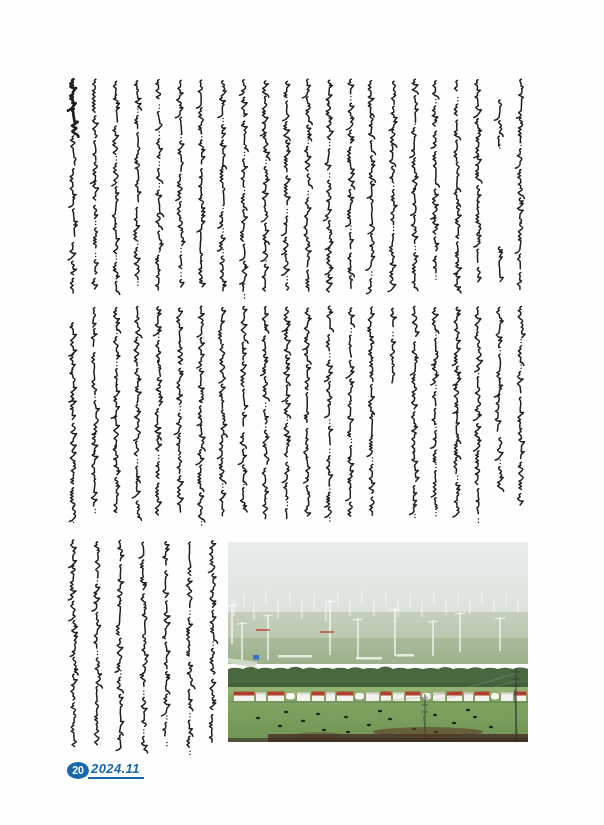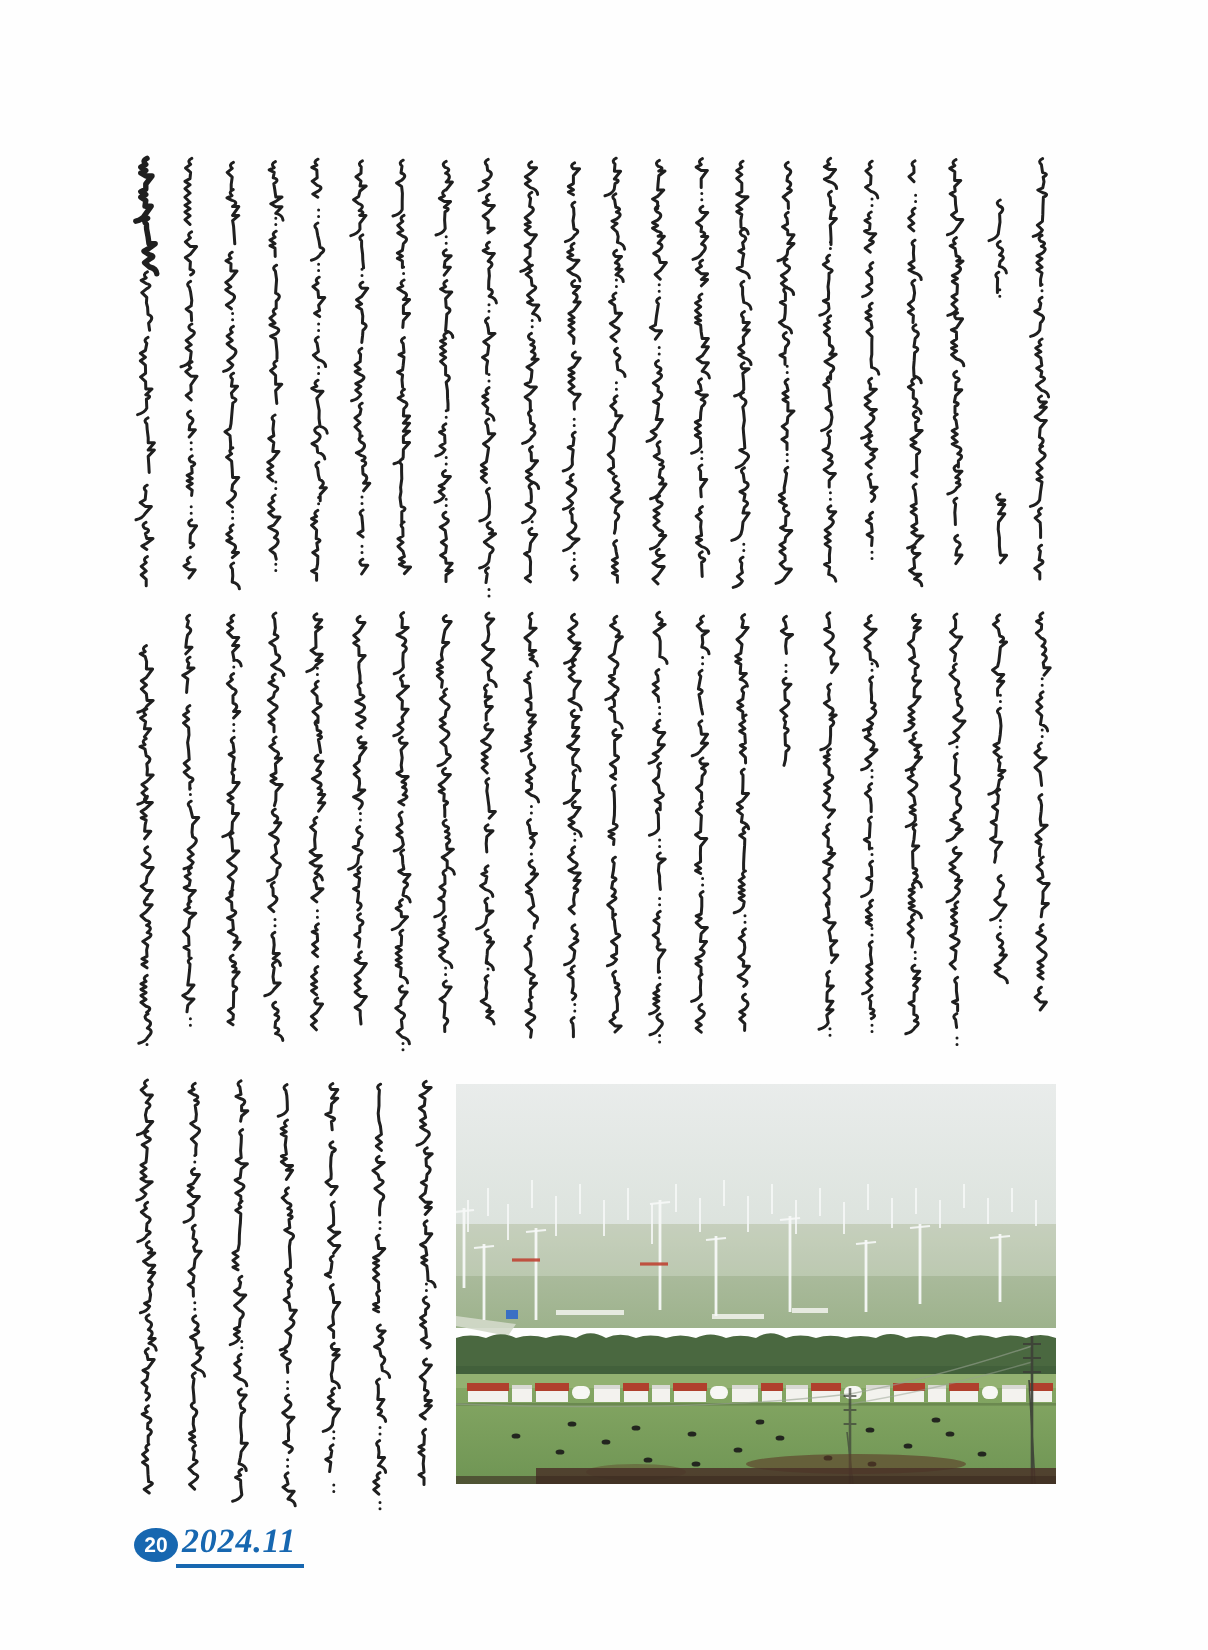--- a/index.html
+++ b/index.html
@@ -4,22 +4,22 @@
 <style>
   html,body{margin:0;padding:0;background:#ffffff;}
   .page{position:relative;width:604px;height:825px;background:#fefefef9;overflow:hidden;
         font-family:"Liberation Sans",sans-serif;}
   #text-svg{position:absolute;left:0;top:0;}
   .photo{position:absolute;overflow:hidden;}
   .footer{position:absolute;display:flex;align-items:center;}
   .badge{display:inline-flex;align-items:center;justify-content:center;
          width:22px;height:17px;border-radius:50%;color:#fff;font-weight:bold;
          font-size:10.5px;font-family:"Liberation Sans",sans-serif;position:relative;z-index:2;}
-  .issue{font-family:Liberation Serif, serif;font-style:italic;font-weight:bold;
-         font-size:17px;letter-spacing:.4px;margin-left:-1px;
+  .issue{font-family:Liberation Sans, sans-serif;font-style:italic;font-weight:bold;
+         font-size:13px;letter-spacing:.4px;margin-left:-1px;
          padding:0 4px 1px 3px;border-bottom:2px solid;}
 </style>
 </head>
 <body>
 
 <div class="page">
 
   <svg id="text-svg" width="604" height="825">
       <g>
         <g>

